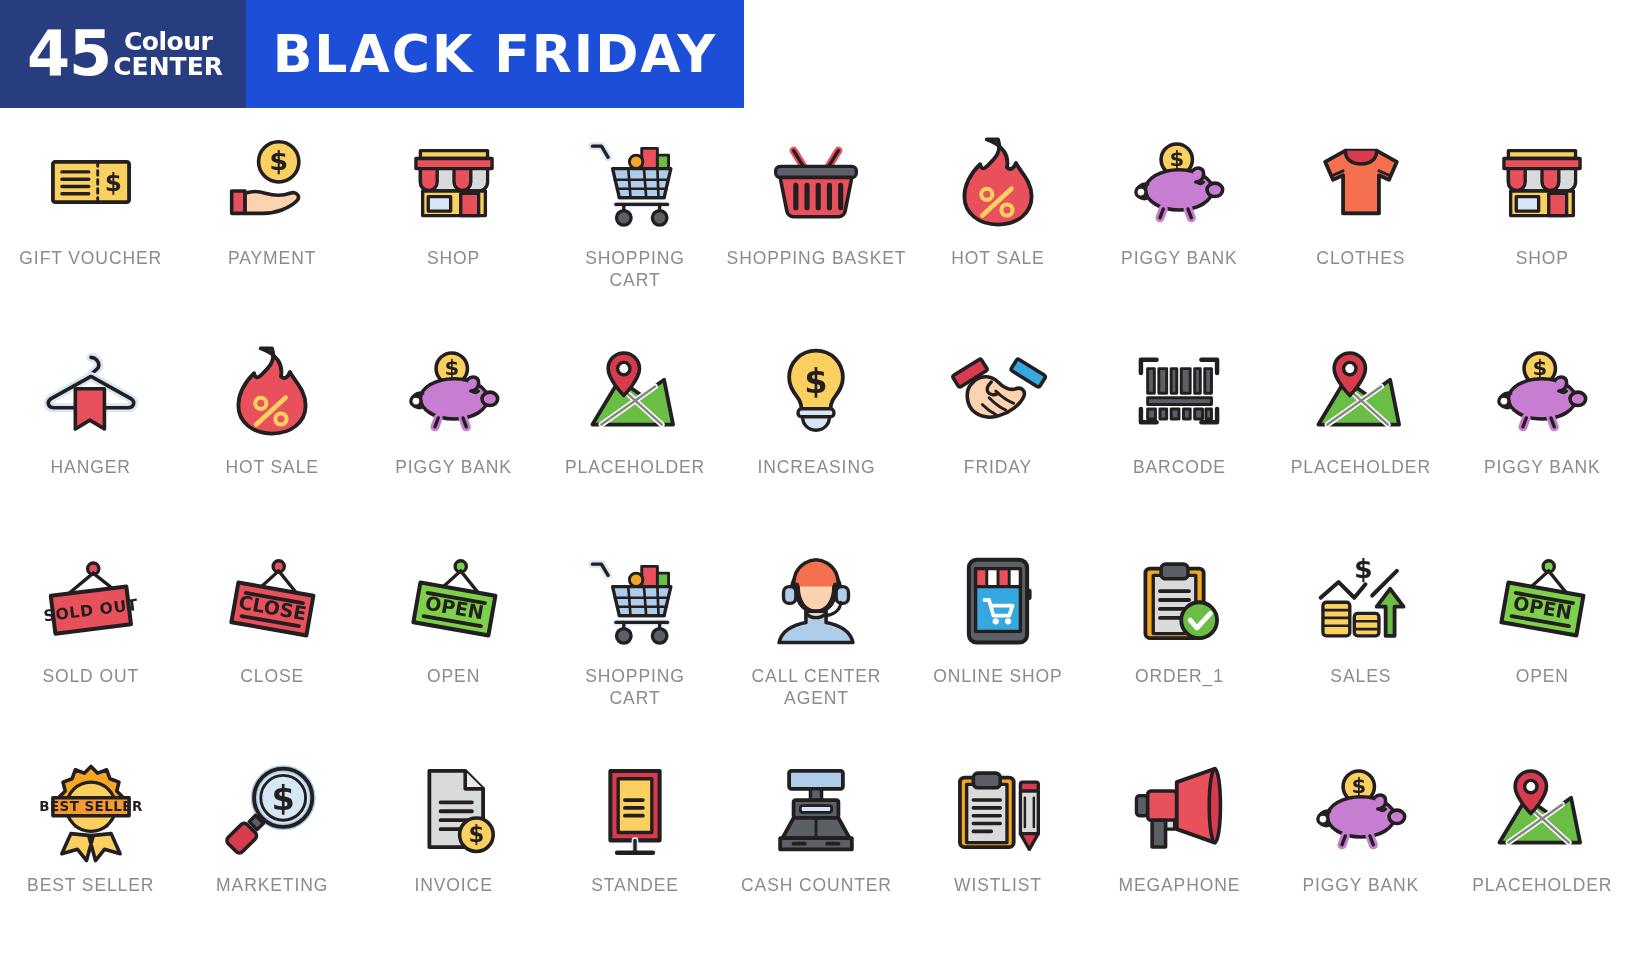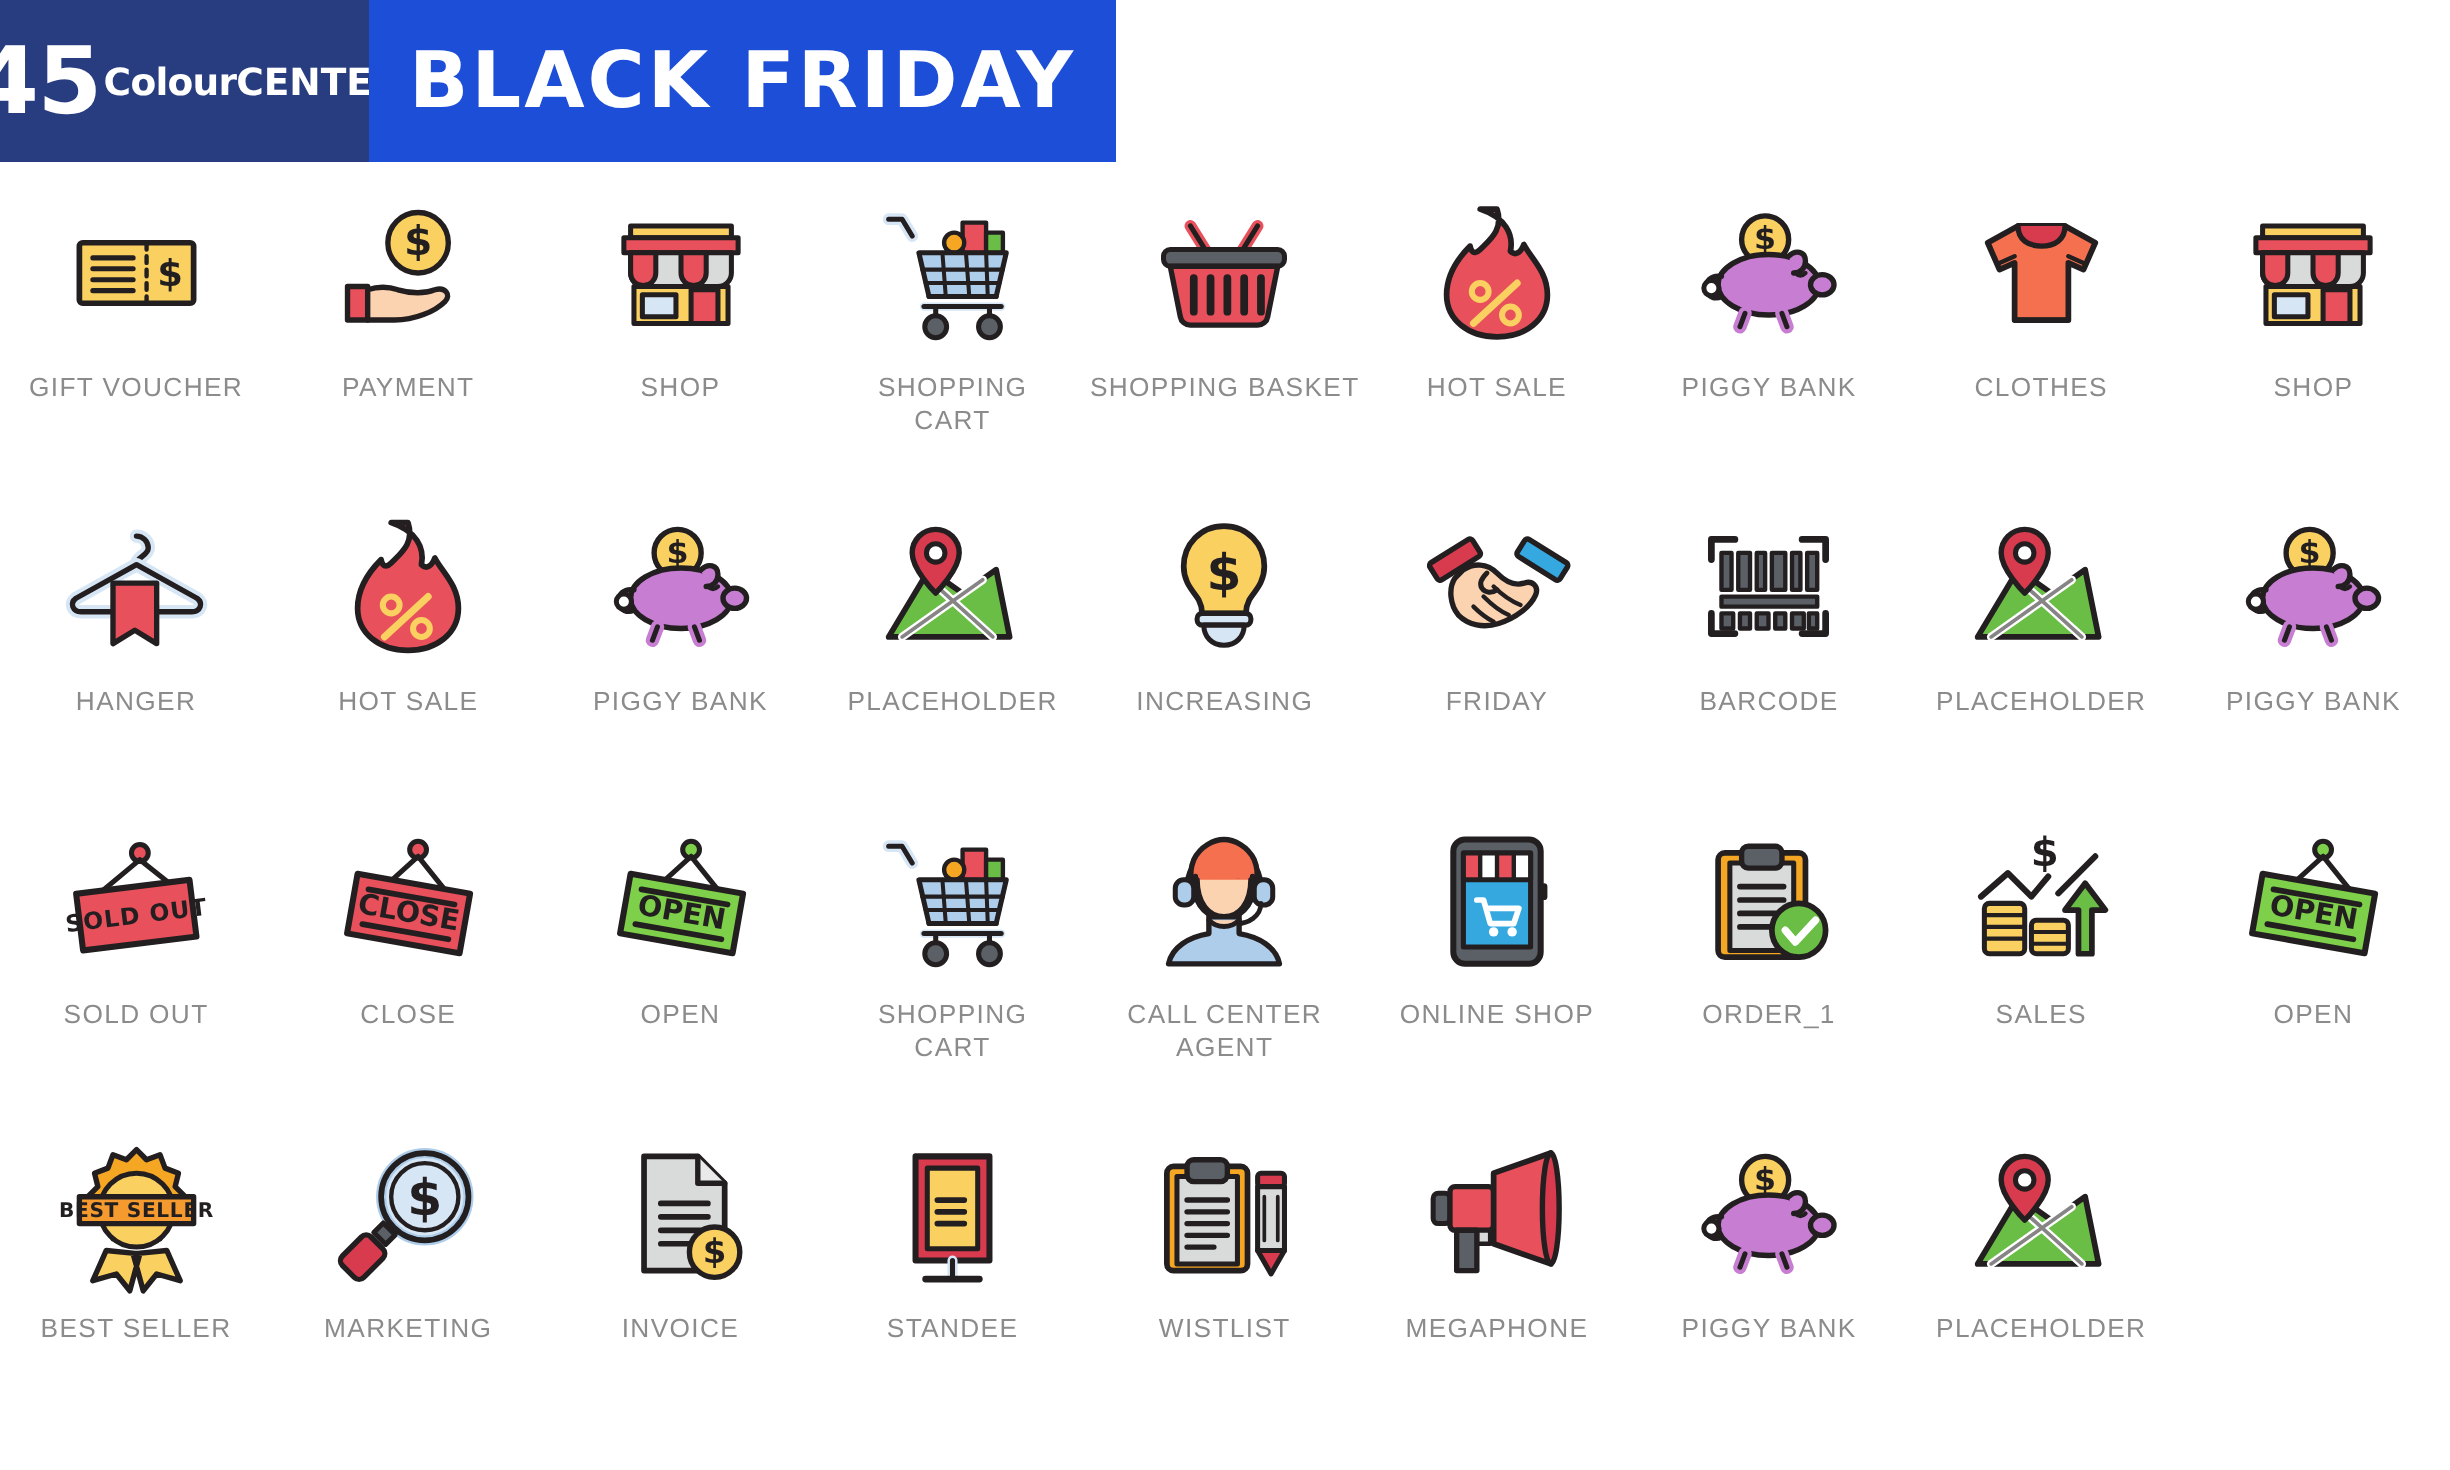--- a/index.html
+++ b/index.html
@@ -26,21 +26,21 @@
   }
   #badge-number{
     color:#ffffff;
     font-size:62px;
     font-weight:bold;
     line-height:0.85;
     letter-spacing:-1px;
     font-family:"DejaVu Sans", sans-serif;
   }
   #badge-words{
-    display:flex;flex-direction:row;
+    display:flex;flex-direction:column;
     color:#ffffff;
     line-height:1.0;
     font-family:"DejaVu Sans", sans-serif;
     text-align:center;
   }
   #badge-words .w1{font-size:25px;font-weight:bold;letter-spacing:-0.5px;}
   #badge-words .w2{font-size:25px;font-weight:bold;letter-spacing:0px;}
   #title-bar{
     flex:1;
     background:#1d4ed8;
@@ -556,20 +556,35 @@
   <path d="M50 78v10" stroke="#d7e6f5" stroke-width="6"></path>
   <path d="M50 78v10" stroke="#231f20" stroke-width="3"></path>
   <path d="M34 89h32" stroke="#231f20" stroke-width="4"></path>
         </svg>
       </div>
       <div class="label">STANDEE</div>
     </div>
     <div class="cell">
       <div class="icon-wrap">
         <svg width="112" height="112" viewBox="0 0 100 100" stroke-linecap="round" stroke-linejoin="round">
+  <rect x="26" y="16" width="48" height="16" rx="2" fill="#aecdea" stroke="#231f20" stroke-width="3.4"></rect>
+  <rect x="45" y="32" width="10" height="10" fill="#5b6066" stroke="#231f20" stroke-width="3"></rect>
+  <rect x="30" y="42" width="40" height="16" rx="2" fill="#5b6066" stroke="#231f20" stroke-width="3.4"></rect>
+  <rect x="36" y="47" width="28" height="6" rx="2" fill="#d7e6f5" stroke="#231f20" stroke-width="2.6"></rect>
+  <path d="M30 58h40l10 18H20z" fill="#5b6066" stroke="#231f20" stroke-width="3.4"></path>
+  <rect x="18" y="76" width="64" height="10" fill="#5b6066" stroke="#231f20" stroke-width="3.4"></rect>
+  <path d="M50 58v18" stroke="#231f20" stroke-width="2.6"></path>
+  <path d="M30 81h10M60 81h10" stroke="#231f20" stroke-width="3.4"></path>
+        </svg>
+      </div>
+      <div class="label">CASH COUNTER</div>
+    </div>
+    <div class="cell">
+      <div class="icon-wrap">
+        <svg width="112" height="112" viewBox="0 0 100 100" stroke-linecap="round" stroke-linejoin="round">
   <rect x="16" y="22" width="48" height="62" rx="4" fill="#f5a623" stroke="#231f20" stroke-width="3.4"></rect>
   <rect x="22" y="28" width="36" height="52" fill="#d9dada" stroke="#231f20" stroke-width="3"></rect>
   <rect x="28" y="18" width="24" height="13" rx="4" fill="#5b6066" stroke="#231f20" stroke-width="3.2"></rect>
   <path d="M28 42h24M28 49h24M28 56h24M28 63h24M28 70h16" stroke="#231f20" stroke-width="3.2"></path>
   <rect x="70" y="26" width="16" height="8" rx="2" fill="#d83a4e" stroke="#231f20" stroke-width="3"></rect>
   <rect x="70" y="34" width="16" height="38" fill="#d9dada" stroke="#231f20" stroke-width="3"></rect>
   <path d="M70 72h16l-8 14z" fill="#d83a4e" stroke="#231f20" stroke-width="3"></path>
   <path d="M74 40v26M82 40v26" stroke="#231f20" stroke-width="2.2"></path>
         </svg>
       </div>

